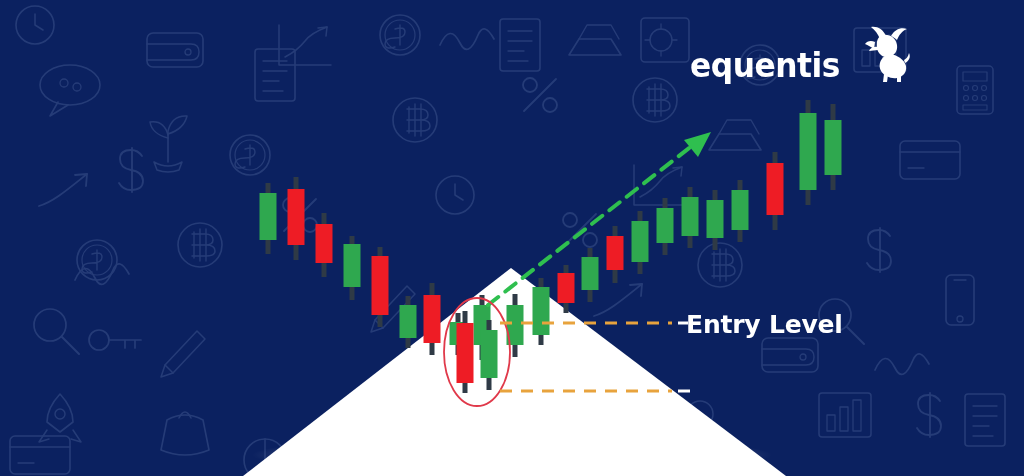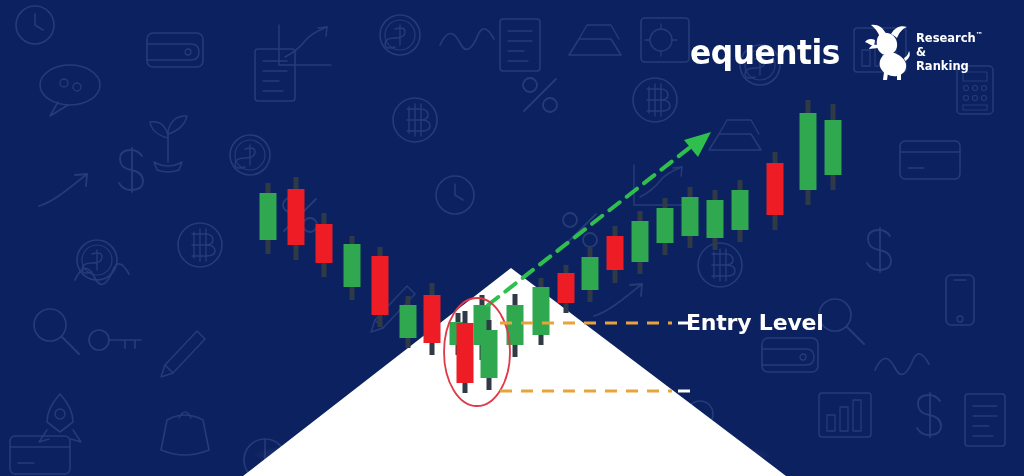--- a/index.html
+++ b/index.html
@@ -24,21 +24,21 @@
     pointer-events:none;
   }
   #chart-layer{
     position:absolute; inset:0;
   }
   
   #logo{
     position:absolute;
     left:690px; top:22px;
     width:215px; height:60px;
-    display:flex; align-items:center; gap:4px;
+    display:flex; align-items:flex-end; gap:4px;
   }
   #logo-word{
     color:#ffffff;
     font-size:34px;
     font-weight:bold;
     letter-spacing:-0.5px;
     font-family:"DejaVu Sans", sans-serif;
     line-height:1;
     transform:scaleX(.92);
     transform-origin:left center;
@@ -52,21 +52,21 @@
     line-height:1.22;
     font-family:"DejaVu Sans", sans-serif;
     white-space:nowrap;
     margin-left:1px;
   }
   #logo-tagline sup{ font-size:7px; vertical-align:super; }
   
   .annot-label{
     position:absolute;
     color:#ffffff;
-    font-size:22px;
+    font-size:25px;
     font-weight:bold;
     font-family:"DejaVu Sans", sans-serif;
     white-space:nowrap;
     letter-spacing:-0.2px;
   }
   #entry-label{ left:686px; top:310px; }
   #stoploss-label{ left:700px; top:378px; }
 </style>
 </head>
 <body>
@@ -355,20 +355,15 @@
 
         <path d="M25,48 L24,56 L28,56 L29,49 Z"></path>
         <path d="M38,49 L38,56 L42,56 L42,49 Z"></path>
 
         <path d="M46,37 C50,35 52,31 50,27 C49,31 47,33 45,34 Z"></path>
 
         <path d="M19,21 C15,20 11,22 10,25 C13,25 16,24 19,24 Z"></path>
       </g>
     </svg>
 
-    <div id="logo-tagline">
-      <span>Research</span><sup>™</sup><br>
-      <span>&amp;</span><br>
-      <span>Ranking</span>
-    </div>
   </div>
 
 </div>
 
 </body></html>

